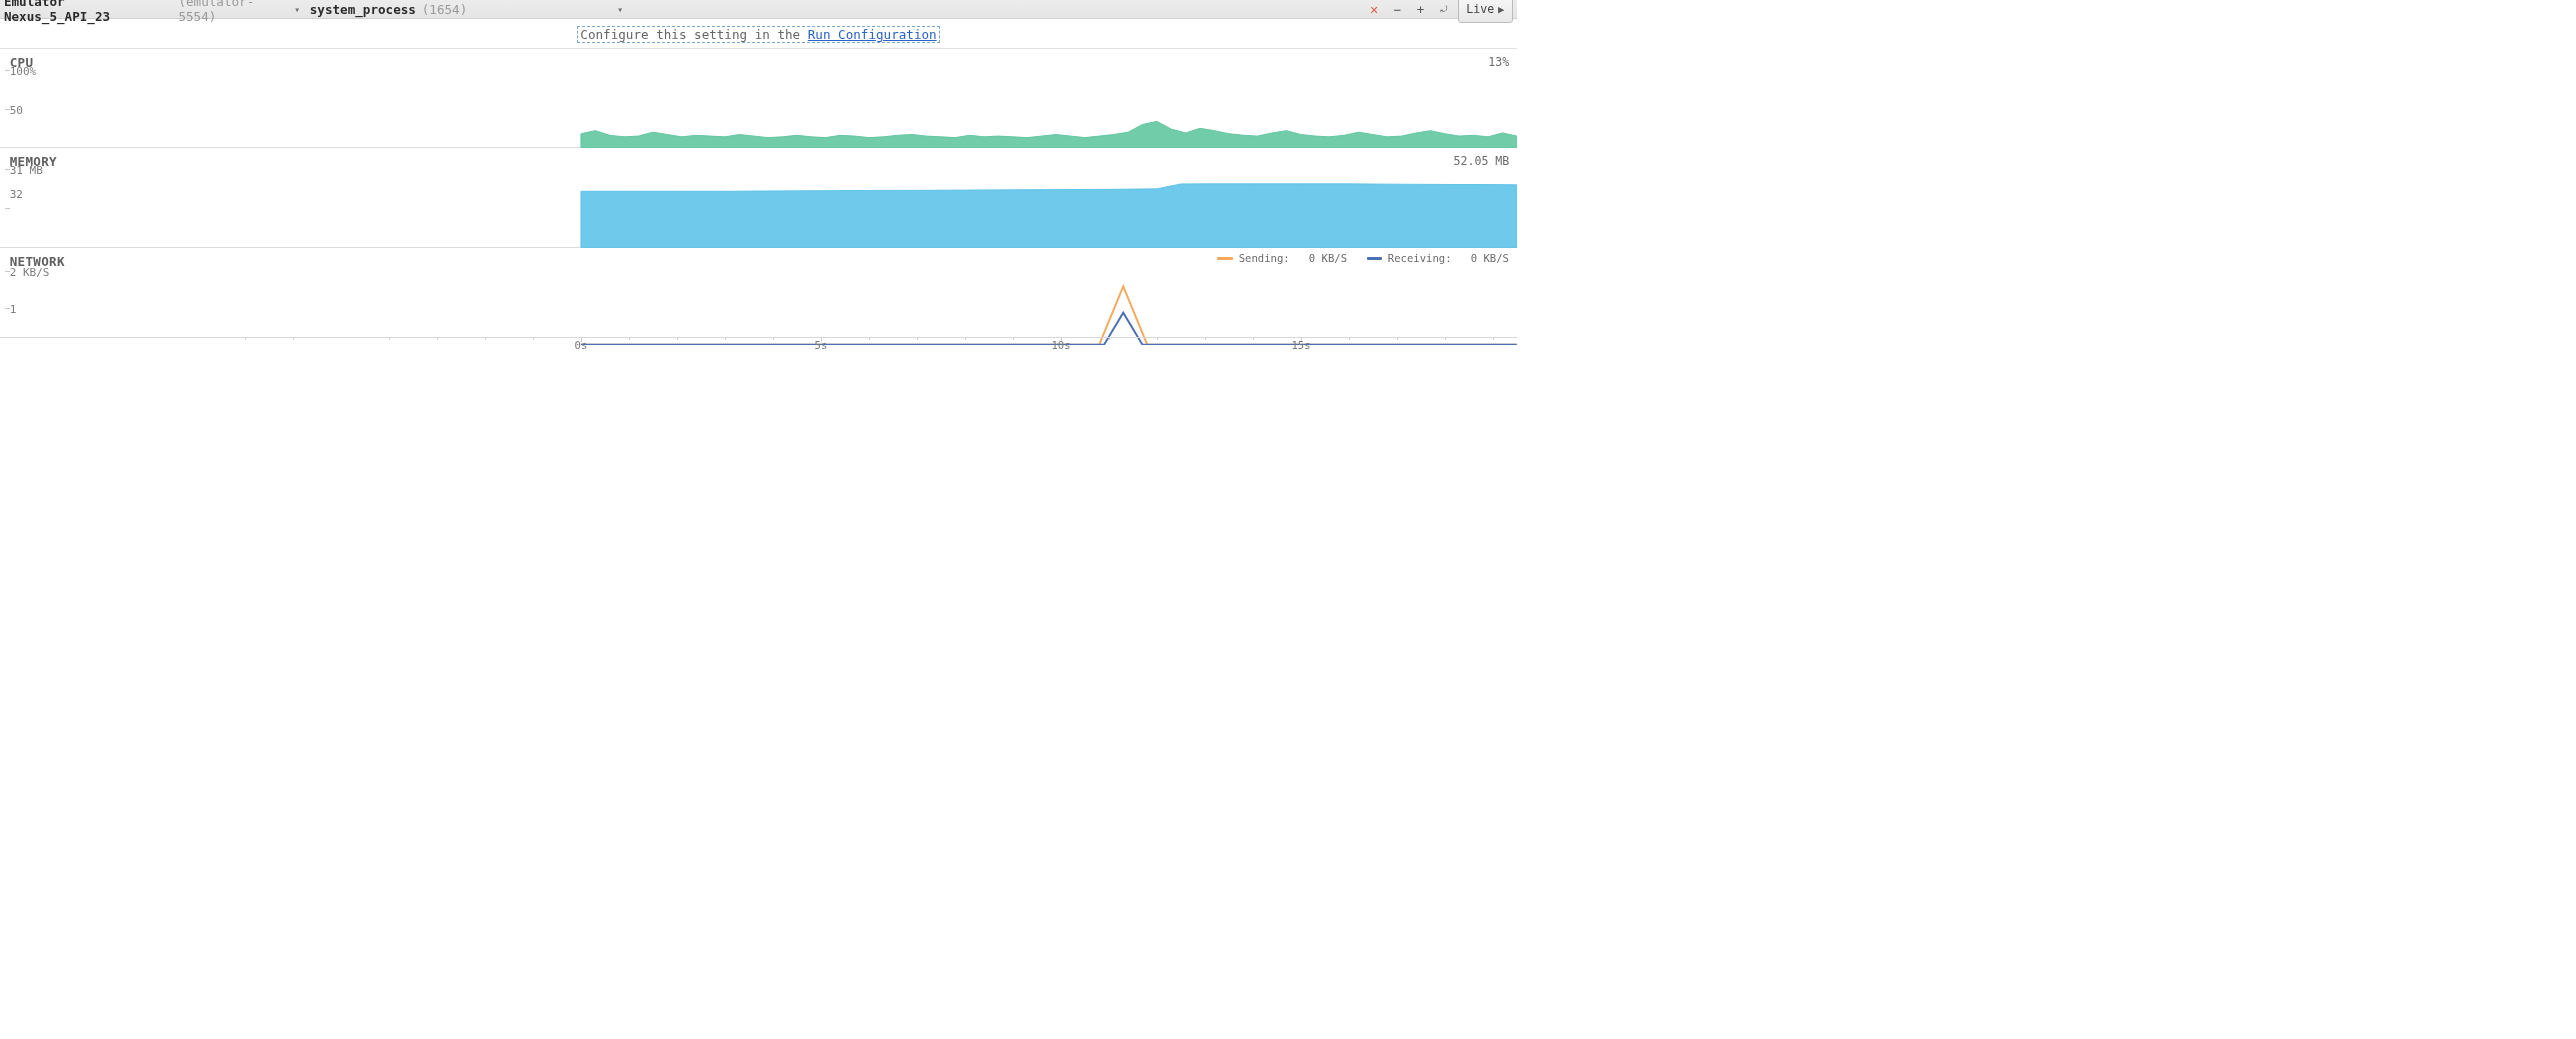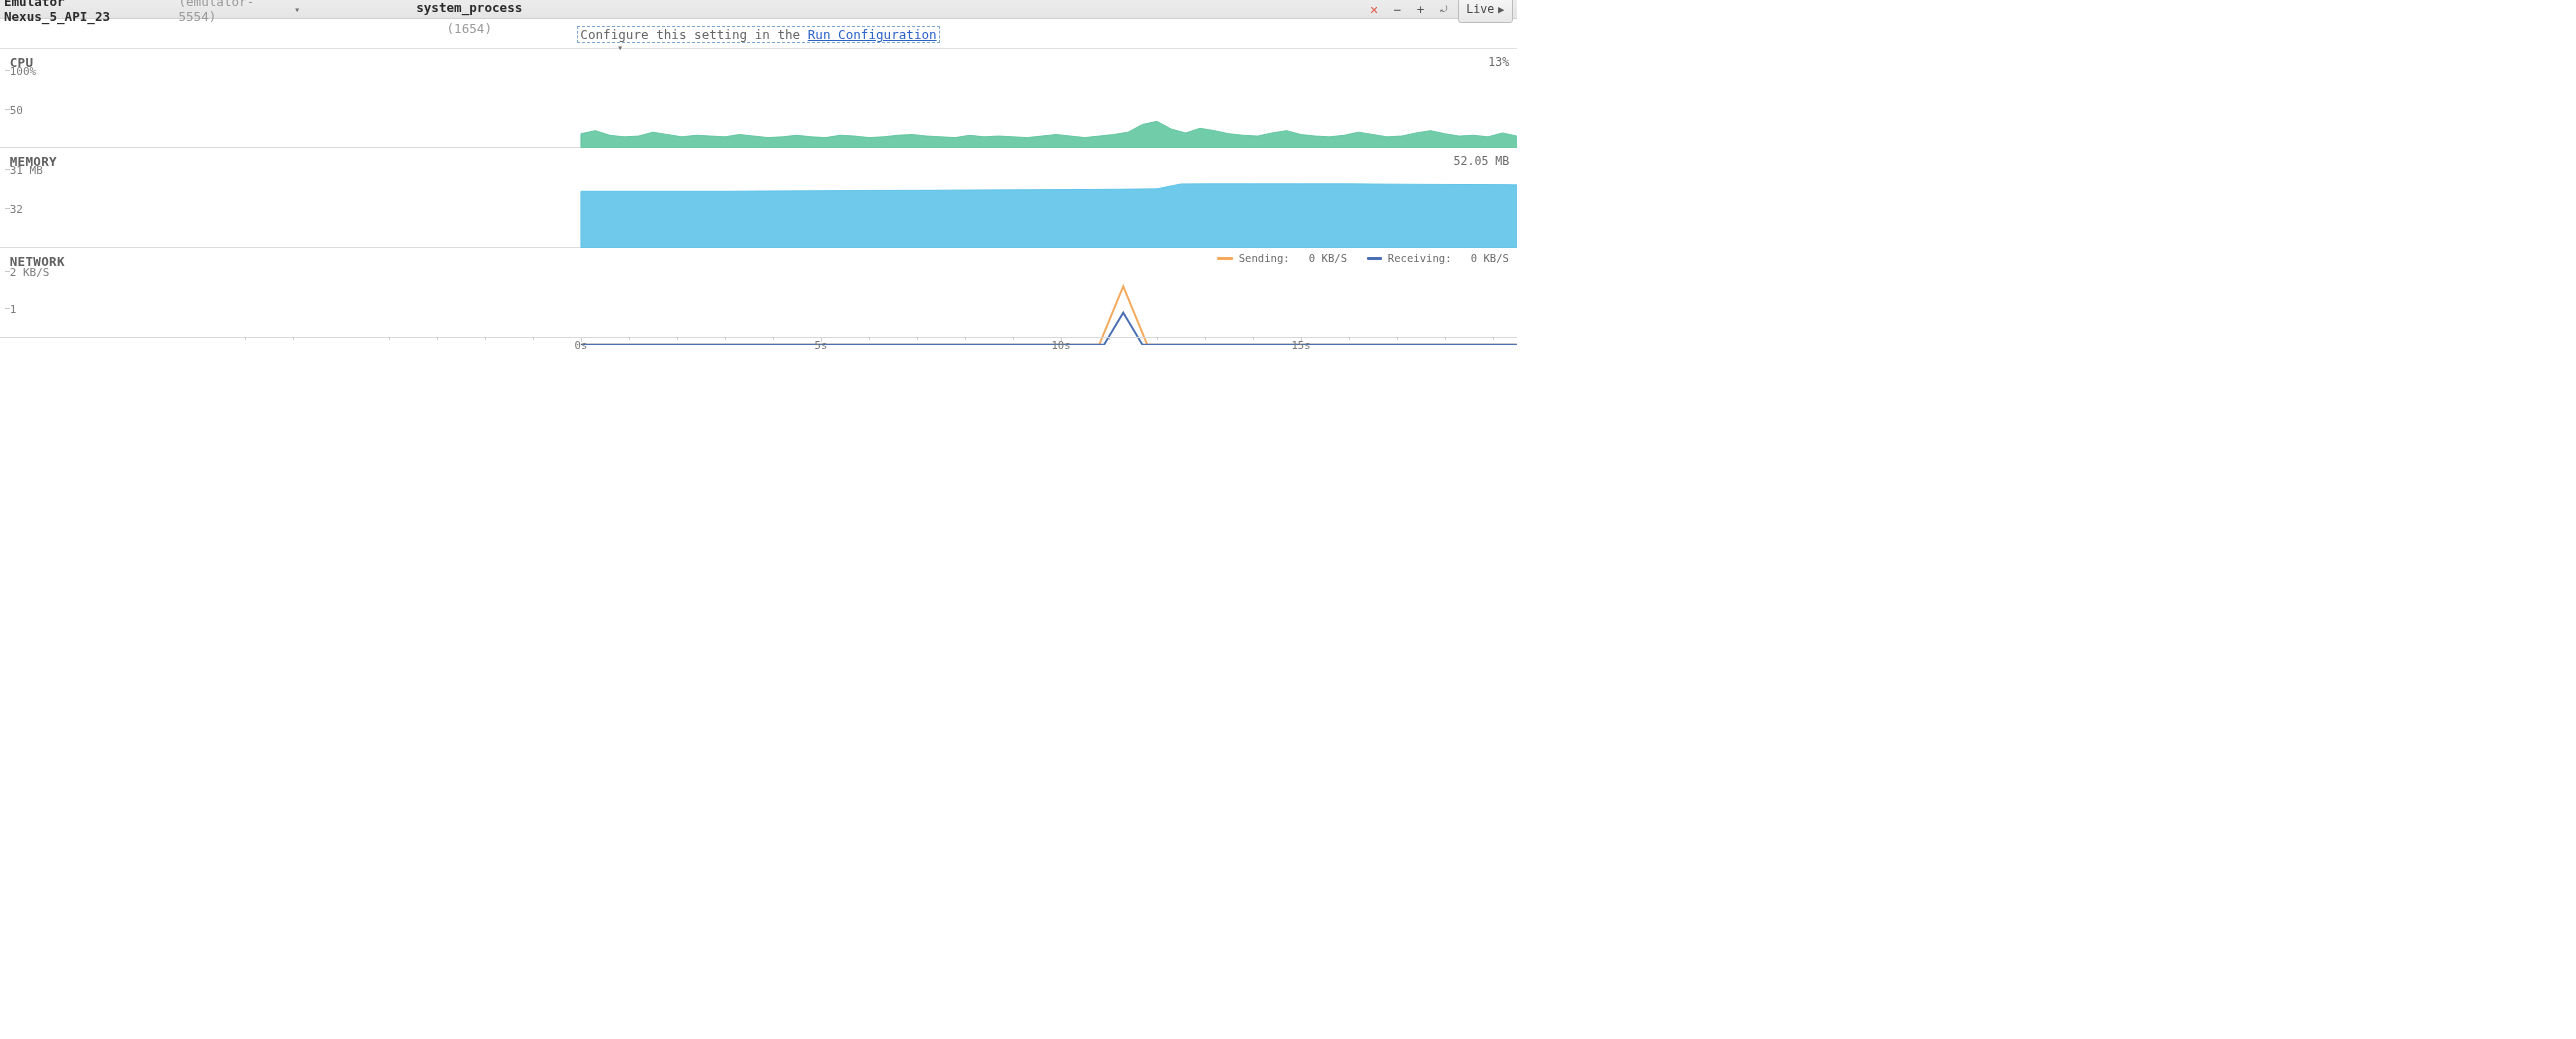--- a/index.html
+++ b/index.html
@@ -18,21 +18,21 @@
     display: flex;
     align-items: center;
     padding: 0 3.9px;
     gap: 3.9px;
   }
   .device-select, .process-select {
     display: flex; align-items: center; gap: 5.8px;
     height: 100%;
   }
   .device-select { width: 302px; }
-  .process-select { width: 319px; flex-direction: column; }
+  .process-select { width: 319px; }
   .device-name, .process-name { font-weight: bold; color: #2b2b2b; }
   .device-id, .process-pid { color: #9a9a9a; }
   .sel-arrow {
     margin-left: auto; margin-right: 5.8px;
     color: #6e6e6e; font-size: 9.7px;
   }
   .toolbar-spacer { flex: 1; }
   .toolbar-btn {
     width: 19.4px; height: 17.4px;
     display: inline-flex; align-items: center; justify-content: center;
@@ -161,21 +161,21 @@
       <path d="M 600.544 102 L 600.544 87.6 L 615.4279384615385 84.4 L 630.3118769230769 89.2 L 645.1958153846153 90.8 L 660.0797538461538 90 L 674.9636923076923 86 L 689.8476307692308 88.4 L 704.7315692307692 90.8 L 719.6155076923077 89.2 L 734.4994461538462 90 L 749.3833846153846 90.8 L 764.267323076923 88.4 L 779.1512615384615 90 L 794.0352 91.6 L 808.9191384615385 90.8 L 823.8030769230769 89.2 L 838.6870153846154 90.8 L 853.5709538461538 91.6 L 868.4548923076923 89.2 L 883.3388307692308 90 L 898.2227692307692 91.6 L 913.1067076923077 90.8 L 927.9906461538461 89.2 L 942.8745846153846 88.4 L 957.7585230769231 90 L 972.6424615384615 90.8 L 987.5264 91.6 L 1002.4103384615385 89.2 L 1017.294276923077 90.8 L 1032.1782153846152 90 L 1047.062153846154 90.8 L 1061.9460923076922 91.6 L 1076.8300307692307 90 L 1091.7139692307692 88.4 L 1106.5979076923077 90 L 1121.4818461538462 91.6 L 1136.3657846153847 90 L 1151.2497230769231 88.4 L 1166.1336615384616 86 L 1181.0176000000001 78 L 1195.9015384615386 74.8 L 1210.785476923077 82.8 L 1225.6694153846154 86.8 L 1240.5533538461539 82 L 1255.4372923076921 84.4 L 1270.3212307692306 87.6 L 1285.2051692307691 89.2 L 1300.0891076923076 90 L 1314.973046153846 86.8 L 1329.8569846153846 84.4 L 1344.740923076923 88.4 L 1359.6248615384616 90 L 1374.5088 90.8 L 1389.3927384615386 89.2 L 1404.2766769230768 86 L 1419.1606153846155 88.4 L 1434.044553846154 90.8 L 1448.9284923076925 90 L 1463.8124307692306 86.8 L 1478.6963692307693 84.4 L 1493.5803076923078 87.6 L 1508.464246153846 90 L 1523.3481846153845 89.2 L 1538.232123076923 90.8 L 1553.1160615384615 86.8 L 1568 90 L 1568 102 Z" fill="#62c6a0" fill-opacity="0.9" stroke="#62c6a0" stroke-width="1"></path>
     </svg>
 </div>
 
 <div class="panel panel-mem">
   <div class="panel-title">MEMORY</div>
   <div class="panel-value">52.05 MB</div>
   <div class="axis-tick" style="top:21px;"></div>
   <div class="axis-label" style="top:16.5px;">31 MB</div>
   <div class="axis-tick" style="top:60px;"></div>
-  <div class="axis-label" style="top:55px;">32</div>
+  <div class="axis-label" style="top:40px;">32</div>
   <svg class="chart-area" viewBox="0 0 1568 103" preserveAspectRatio="none">
       <path d="M 600.544 103 L 600.544 44.78125 L 650.1571282051282 44.78125 L 699.7702564102564 44.78125 L 749.3833846153846 44.78125 L 798.9965128205129 44.401562500000004 L 848.6096410256409 44.1484375 L 898.2227692307692 43.895312499999996 L 947.8358974358974 43.768750000000004 L 997.4490256410256 43.515625 L 1047.062153846154 43.262499999999996 L 1096.675282051282 43.009375 L 1146.2884102564103 42.75625 L 1195.9015384615386 42.25 L 1220.7081025641028 37.1875 L 1245.5146666666665 37.060937499999994 L 1295.1277948717948 37.060937499999994 L 1344.740923076923 37.060937499999994 L 1394.3540512820514 37.060937499999994 L 1443.9671794871795 37.440625 L 1493.5803076923078 37.693749999999994 L 1543.1934358974358 37.8203125 L 1568 38.0734375 L 1568 103 Z" fill="#5ec3e8" fill-opacity="0.9" stroke="#5ec3e8" stroke-width="1"></path>
     </svg>
 </div>
 
 <div class="panel panel-net" style="border-bottom:none;">
   <div class="panel-title">NETWORK</div>
   <div class="net-legend">
     <span><span class="swatch sw-send"></span><span>Sending:</span>&nbsp;&nbsp;&nbsp;<span>0 KB/S</span></span>
     <span><span class="swatch sw-recv"></span><span>Receiving:</span>&nbsp;&nbsp;&nbsp;<span>0 KB/S</span></span>

